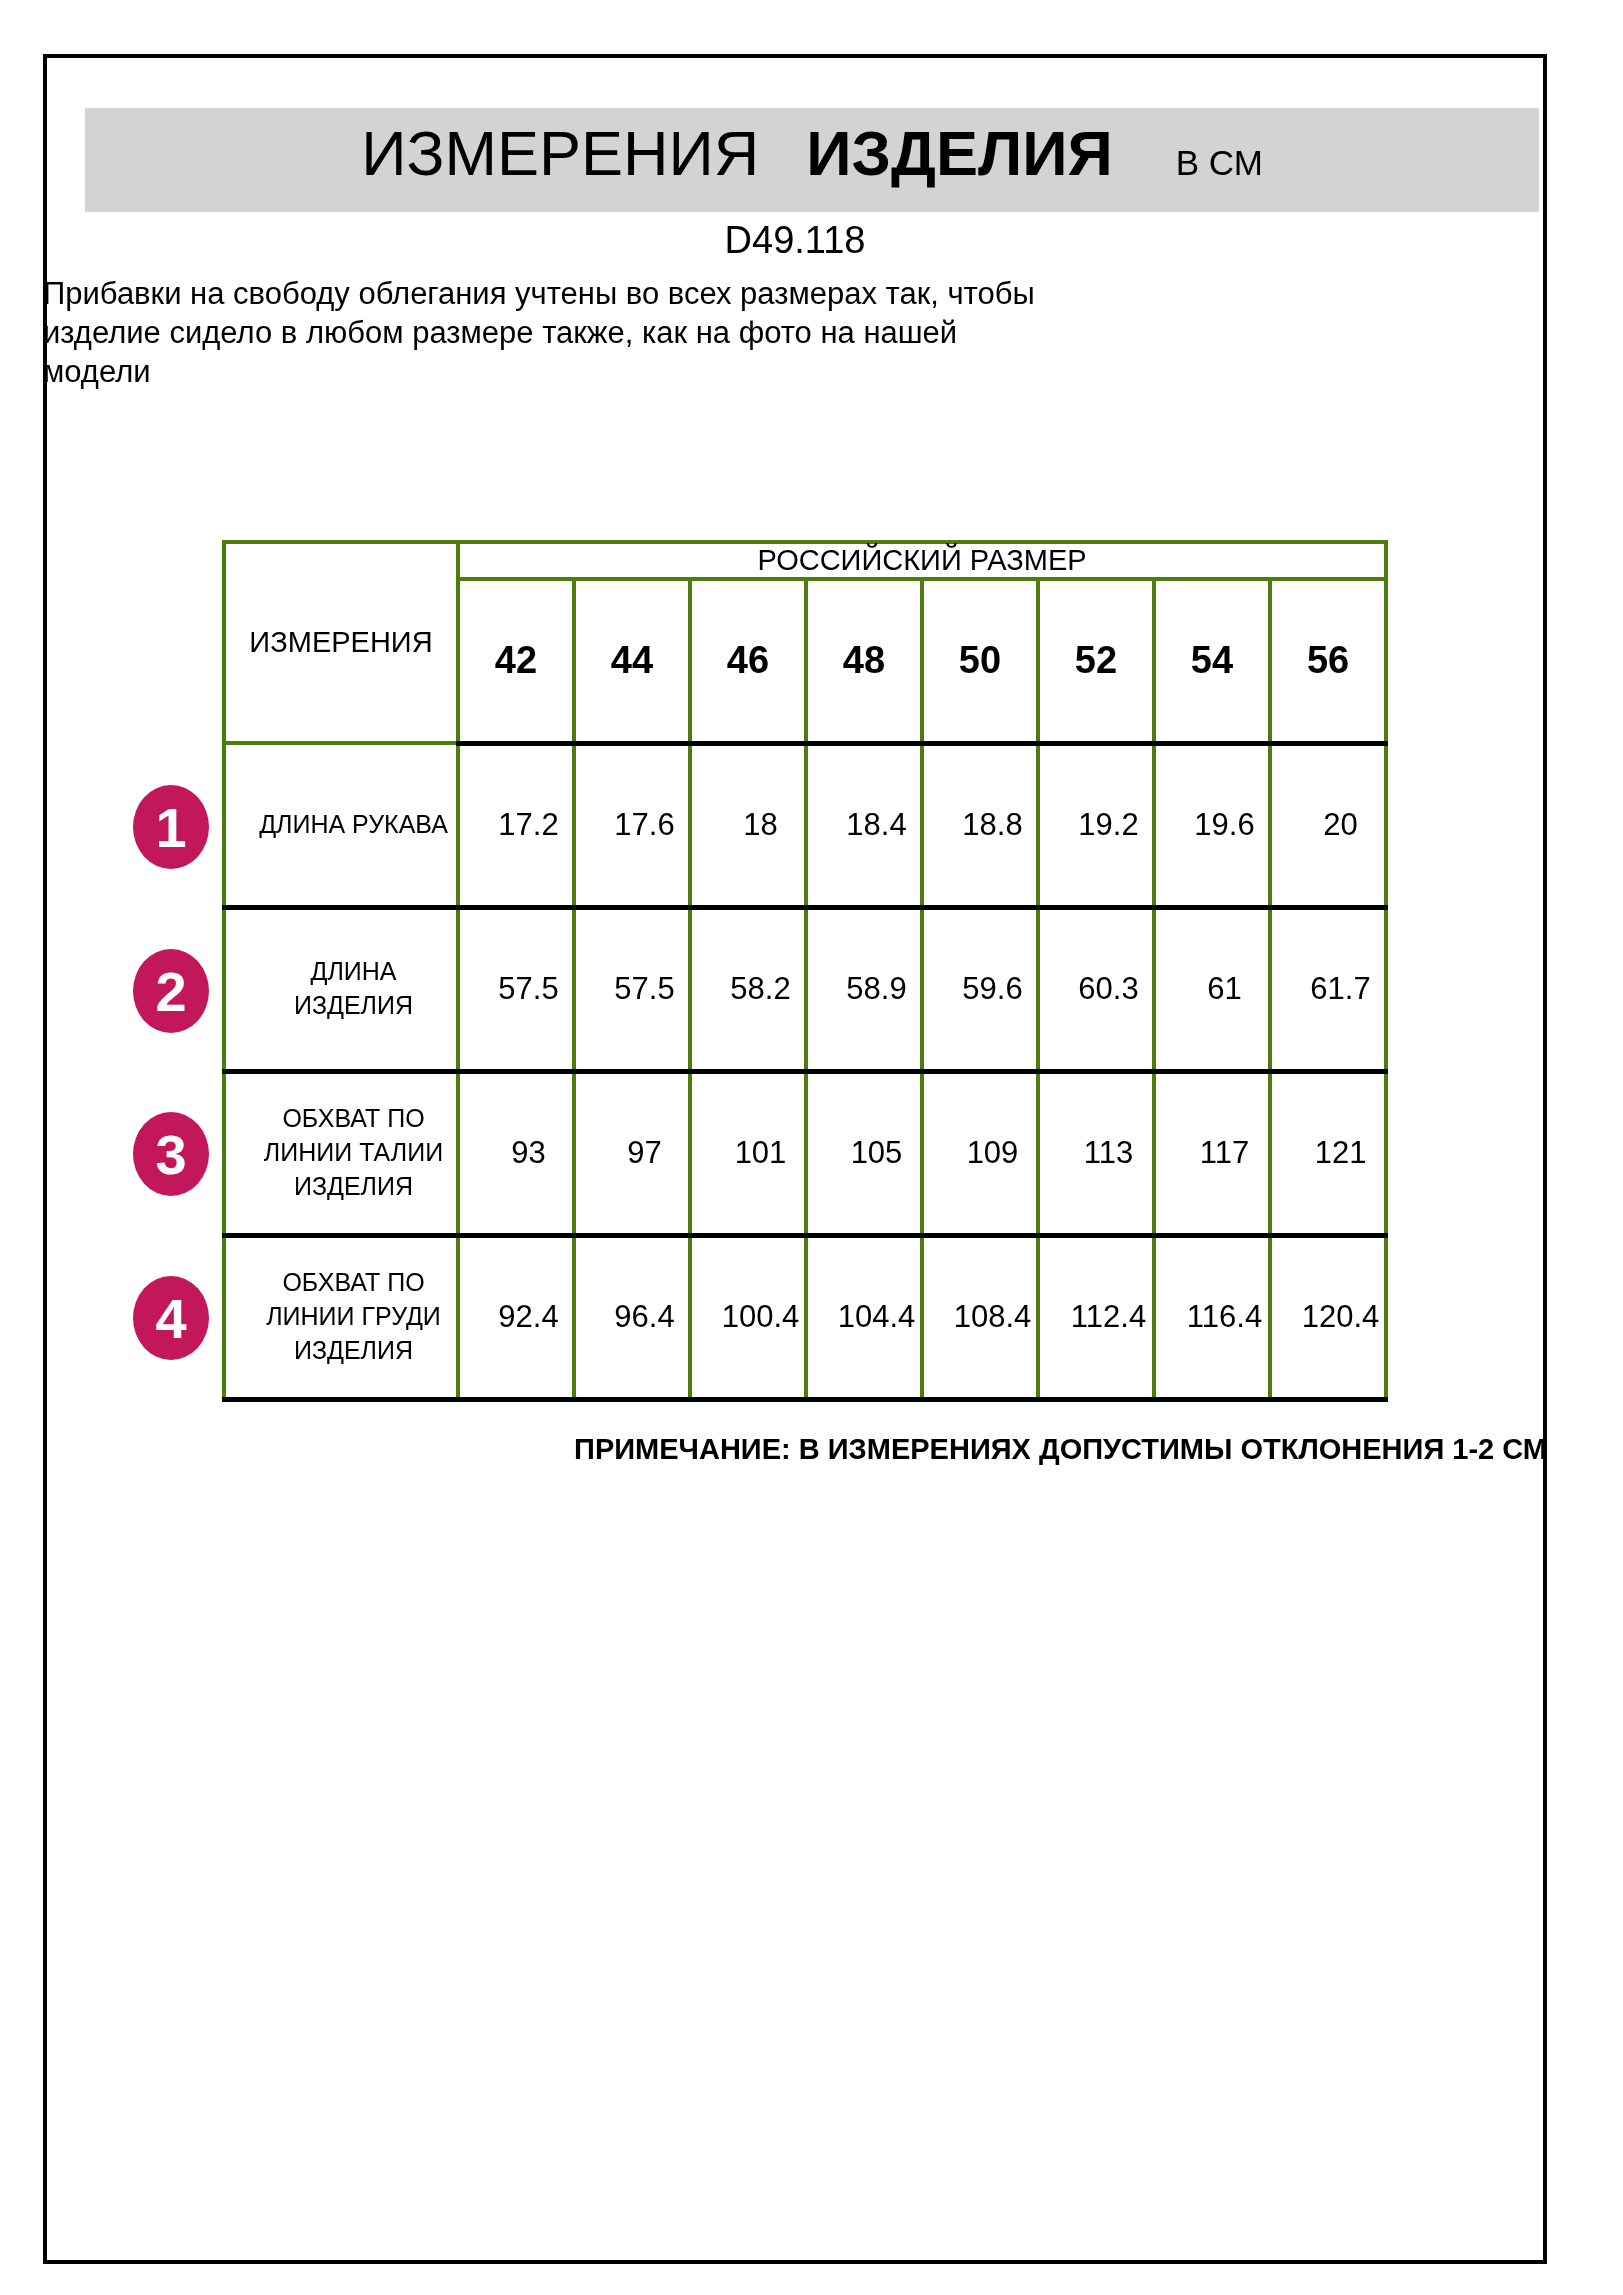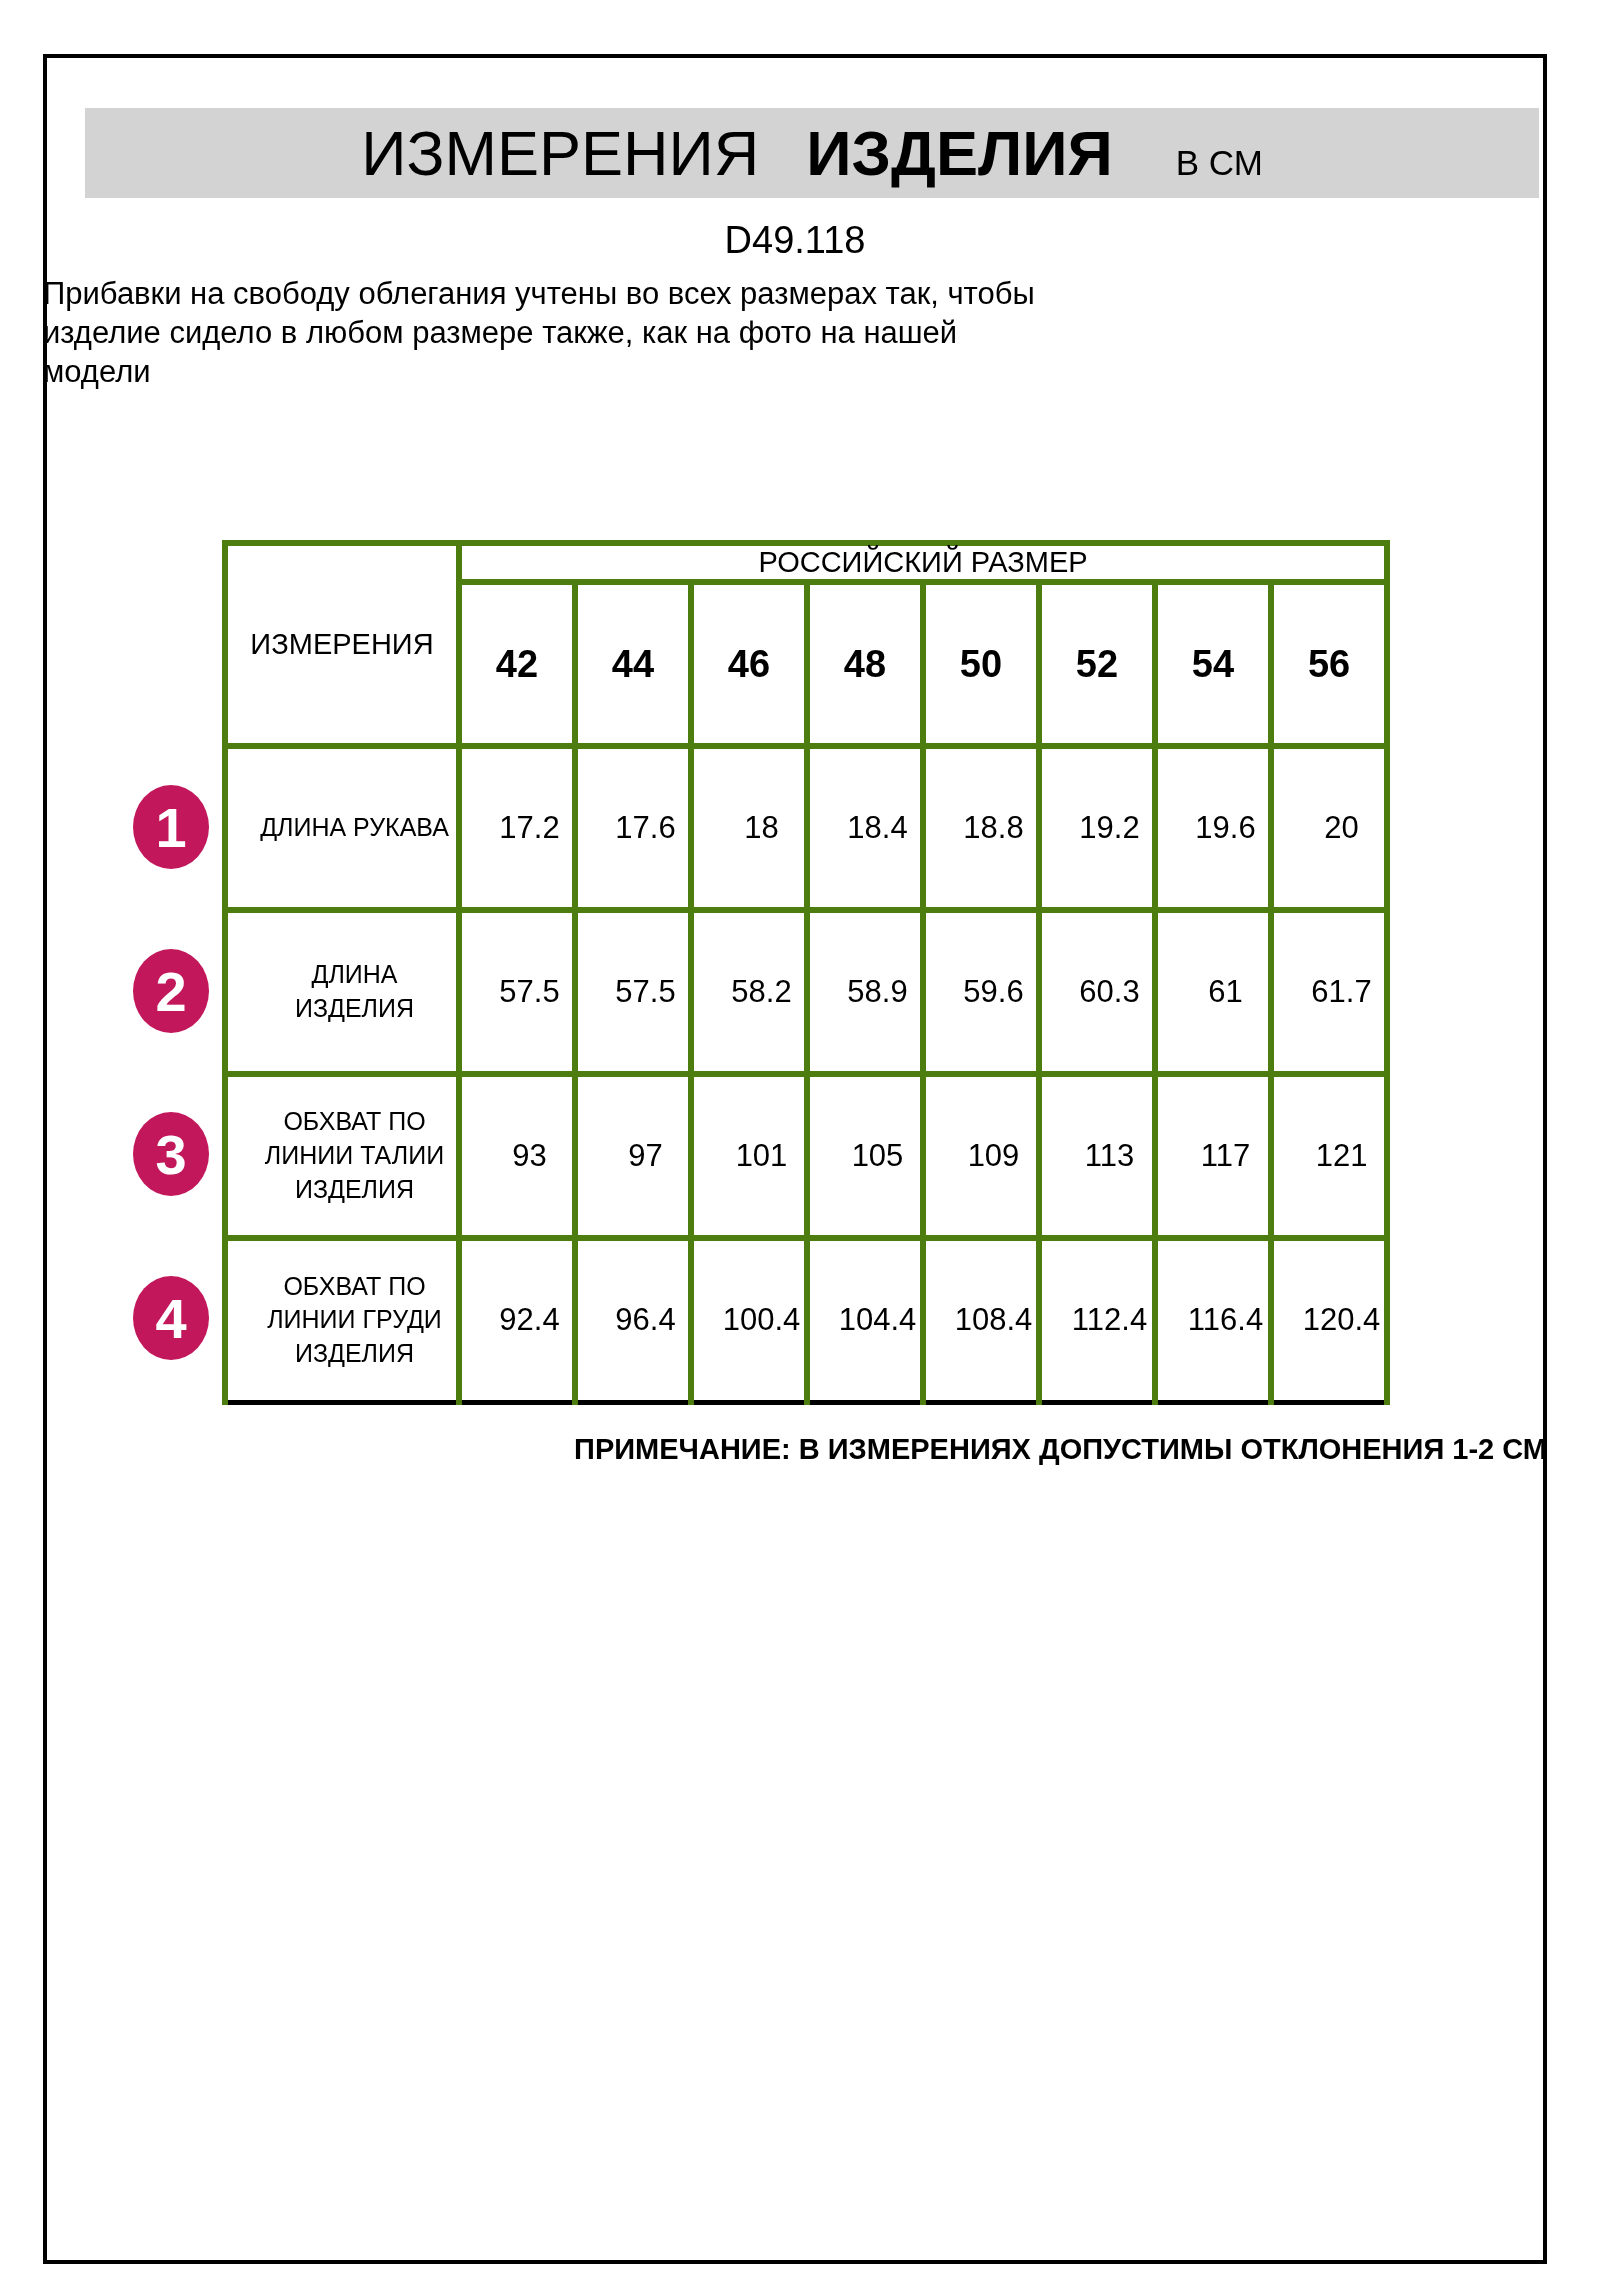--- a/index.html
+++ b/index.html
@@ -6,41 +6,41 @@
   html,body { background:#ffffff; }
   body {
     width:1623px; height:2295px; position:relative; overflow:hidden;
     font-family:"Liberation Sans", sans-serif; color:#000;
   }
   .frame {
     position:absolute; left:43px; top:54px; width:1504px; height:2210px;
     border:4.6px solid #000;
   }
   .banner {
-    position:absolute; left:85px; top:108px; width:1454px; height:90px;
+    position:absolute; left:85px; top:108px; width:1454px; height:104px;
     background:var(--banner_bg,#d3d3d3);
     text-align:center; line-height:90px; white-space:nowrap;
   }
   .title-word1 { font-size:63px; font-weight:normal; }
   .title-word2 { font-size:63px; font-weight:bold; margin-left:47px; }
   .title-units { font-size:35px; font-weight:normal; margin-left:63px; }
   .model-code {
     position:absolute; left:43px; top:219px; width:1504px;
     text-align:center; font-size:38px; font-weight:normal;
   }
   .intro {
     position:absolute; left:43px; top:275px; width:1504px;
     font-size:31px; line-height:1.25; white-space:pre-line;
   }
   table.size-table {
     position:absolute; left:222px; top:540px; width:1161px;
     border-collapse:collapse; table-layout:fixed;
   }
   .size-table td {
-    border:6px solid #4d7c0f; text-align:center; vertical-align:middle; padding:0;
+    border:4px solid #4d7c0f; text-align:center; vertical-align:middle; padding:0;
   }
   .col-label { width:234px; }
   .col-size  { width:116px; }
   .group-head { height:36px; font-size:29px; border-top:5.2px solid #000; border-bottom:5.2px solid #000; }
   .measure-head { font-size:29px; border-top:5.2px solid #000; border-bottom:5.2px solid #000; }
   .row-sizes td { height:164px; border-bottom:5.2px solid #000;margin-top:32px; }
   .size-cell { font-size:38px; font-weight:bold; }
   .row-data td { height:164px; border-bottom:5.2px solid #000;padding-left:25px; }
   .label-cell { font-size:25px; line-height:1.35; white-space:pre-line; }
   .value-cell { font-size:31px; }

